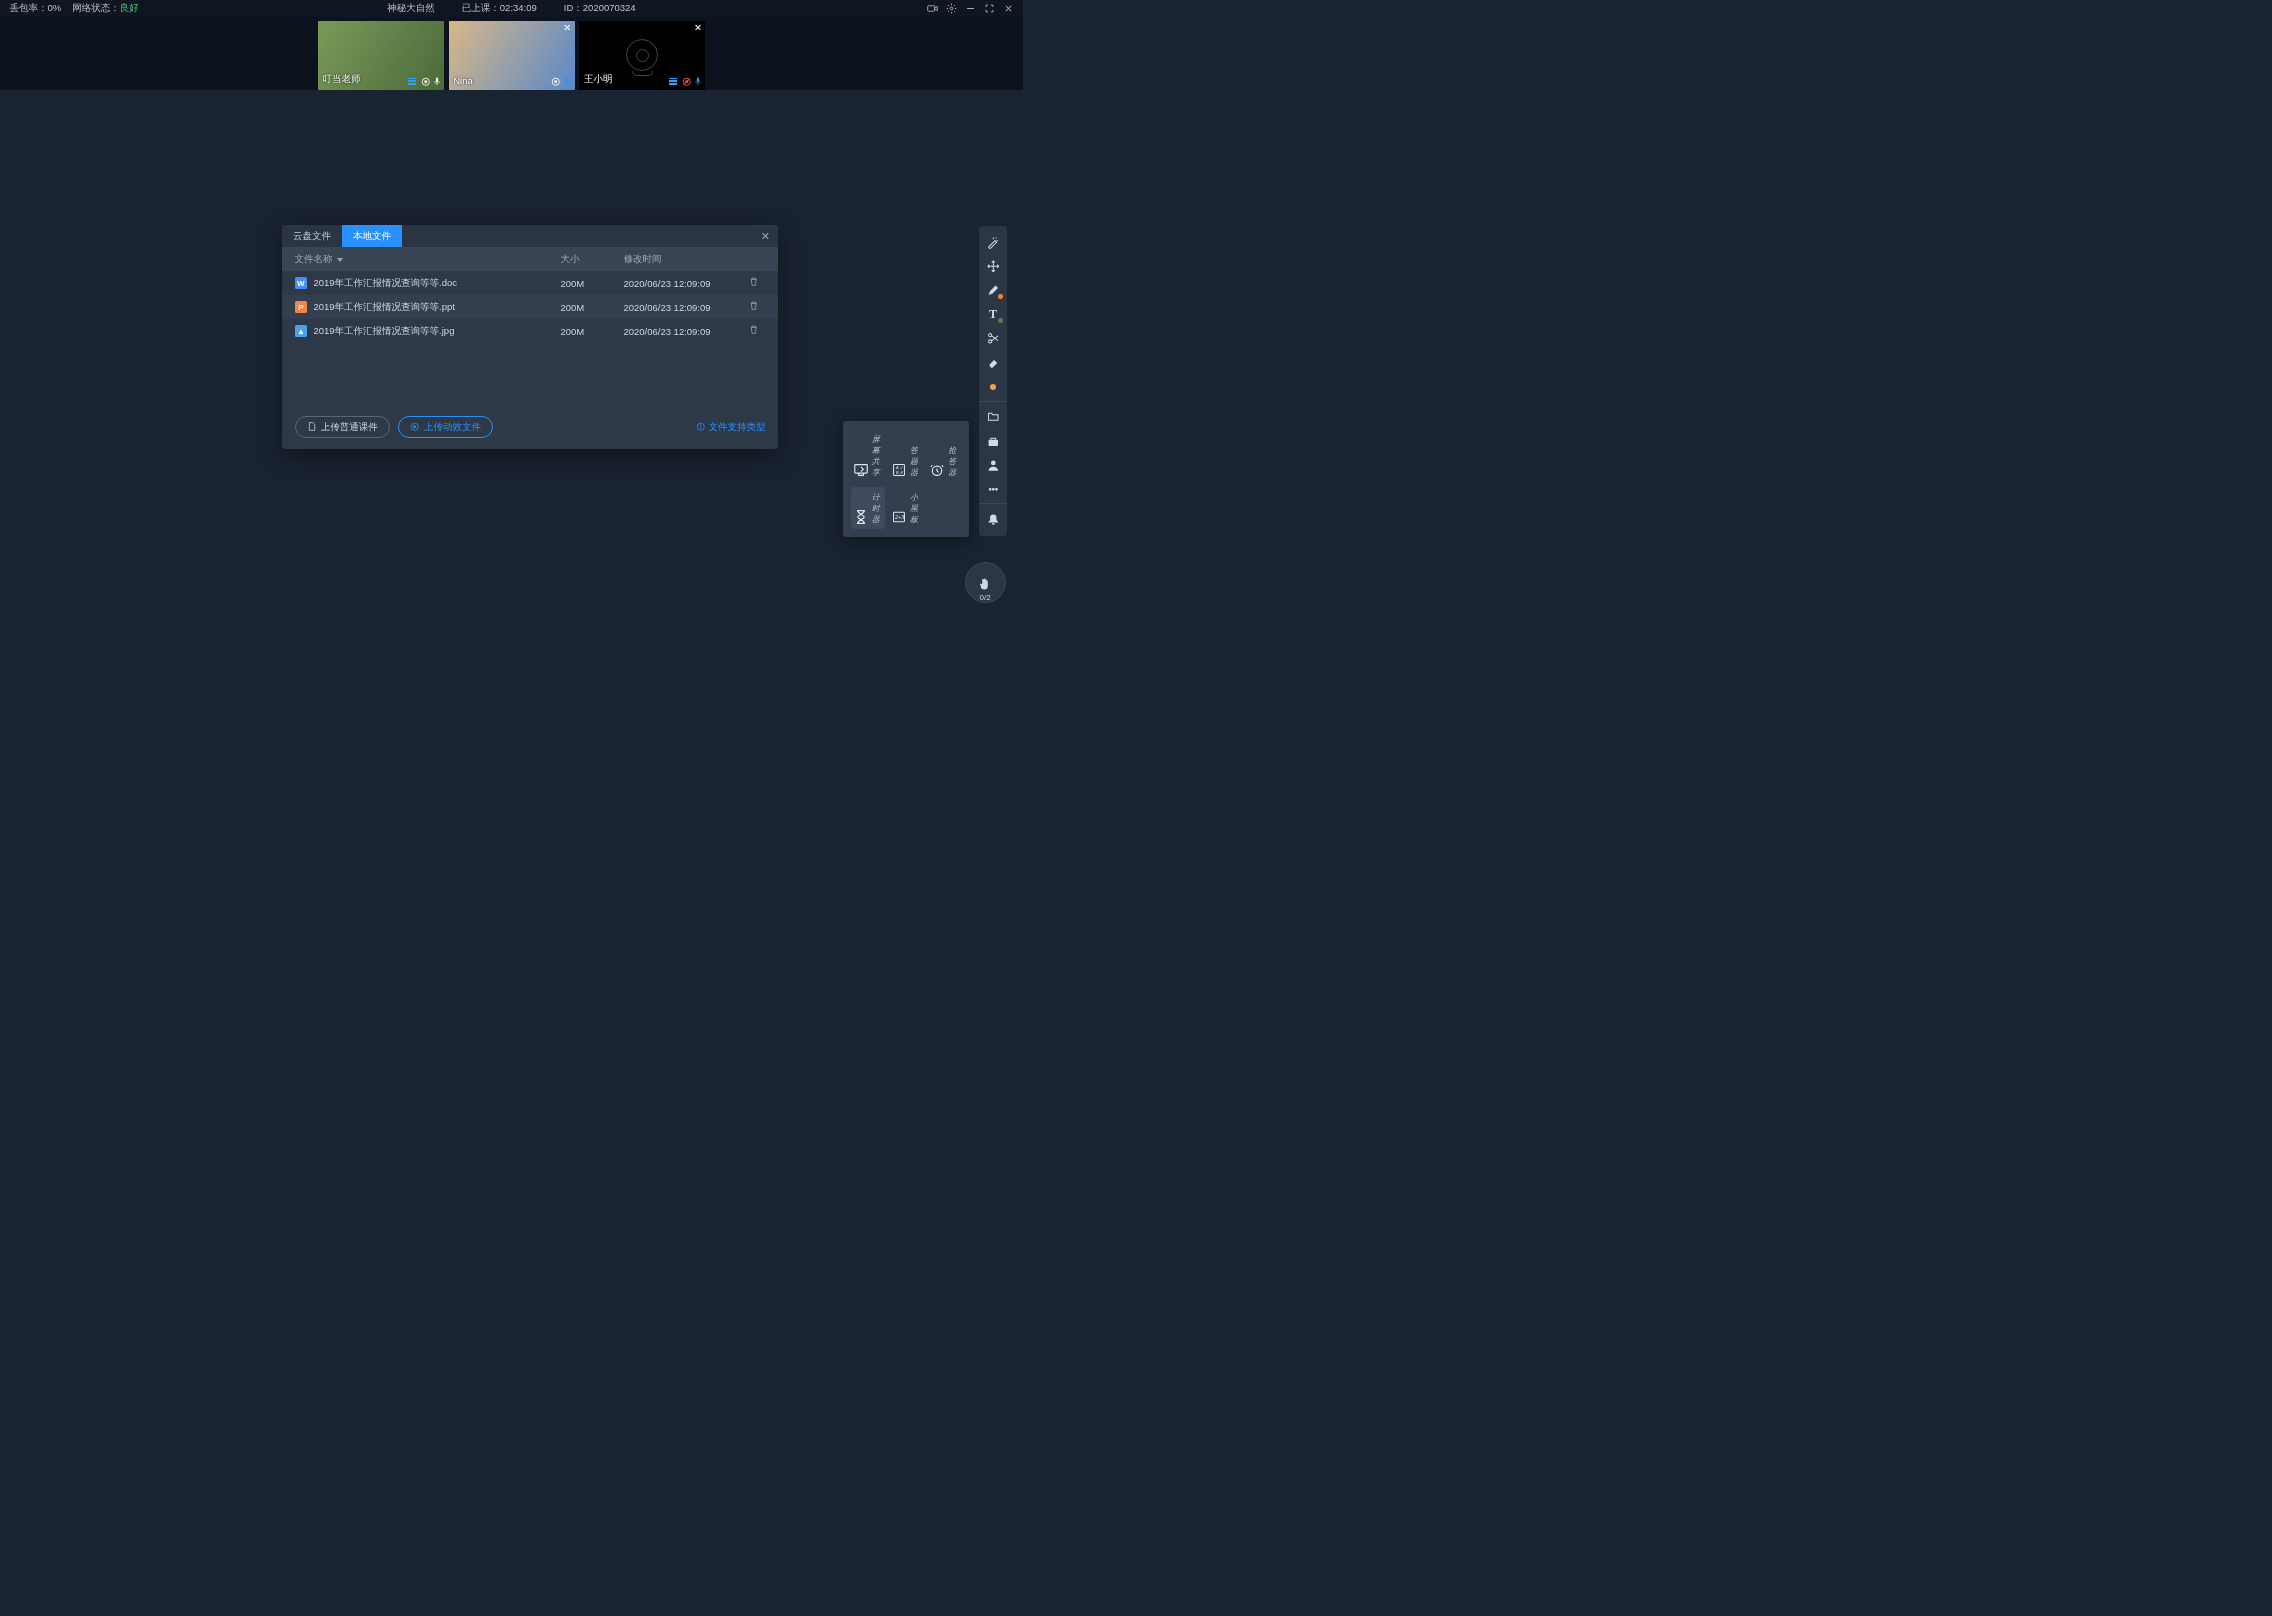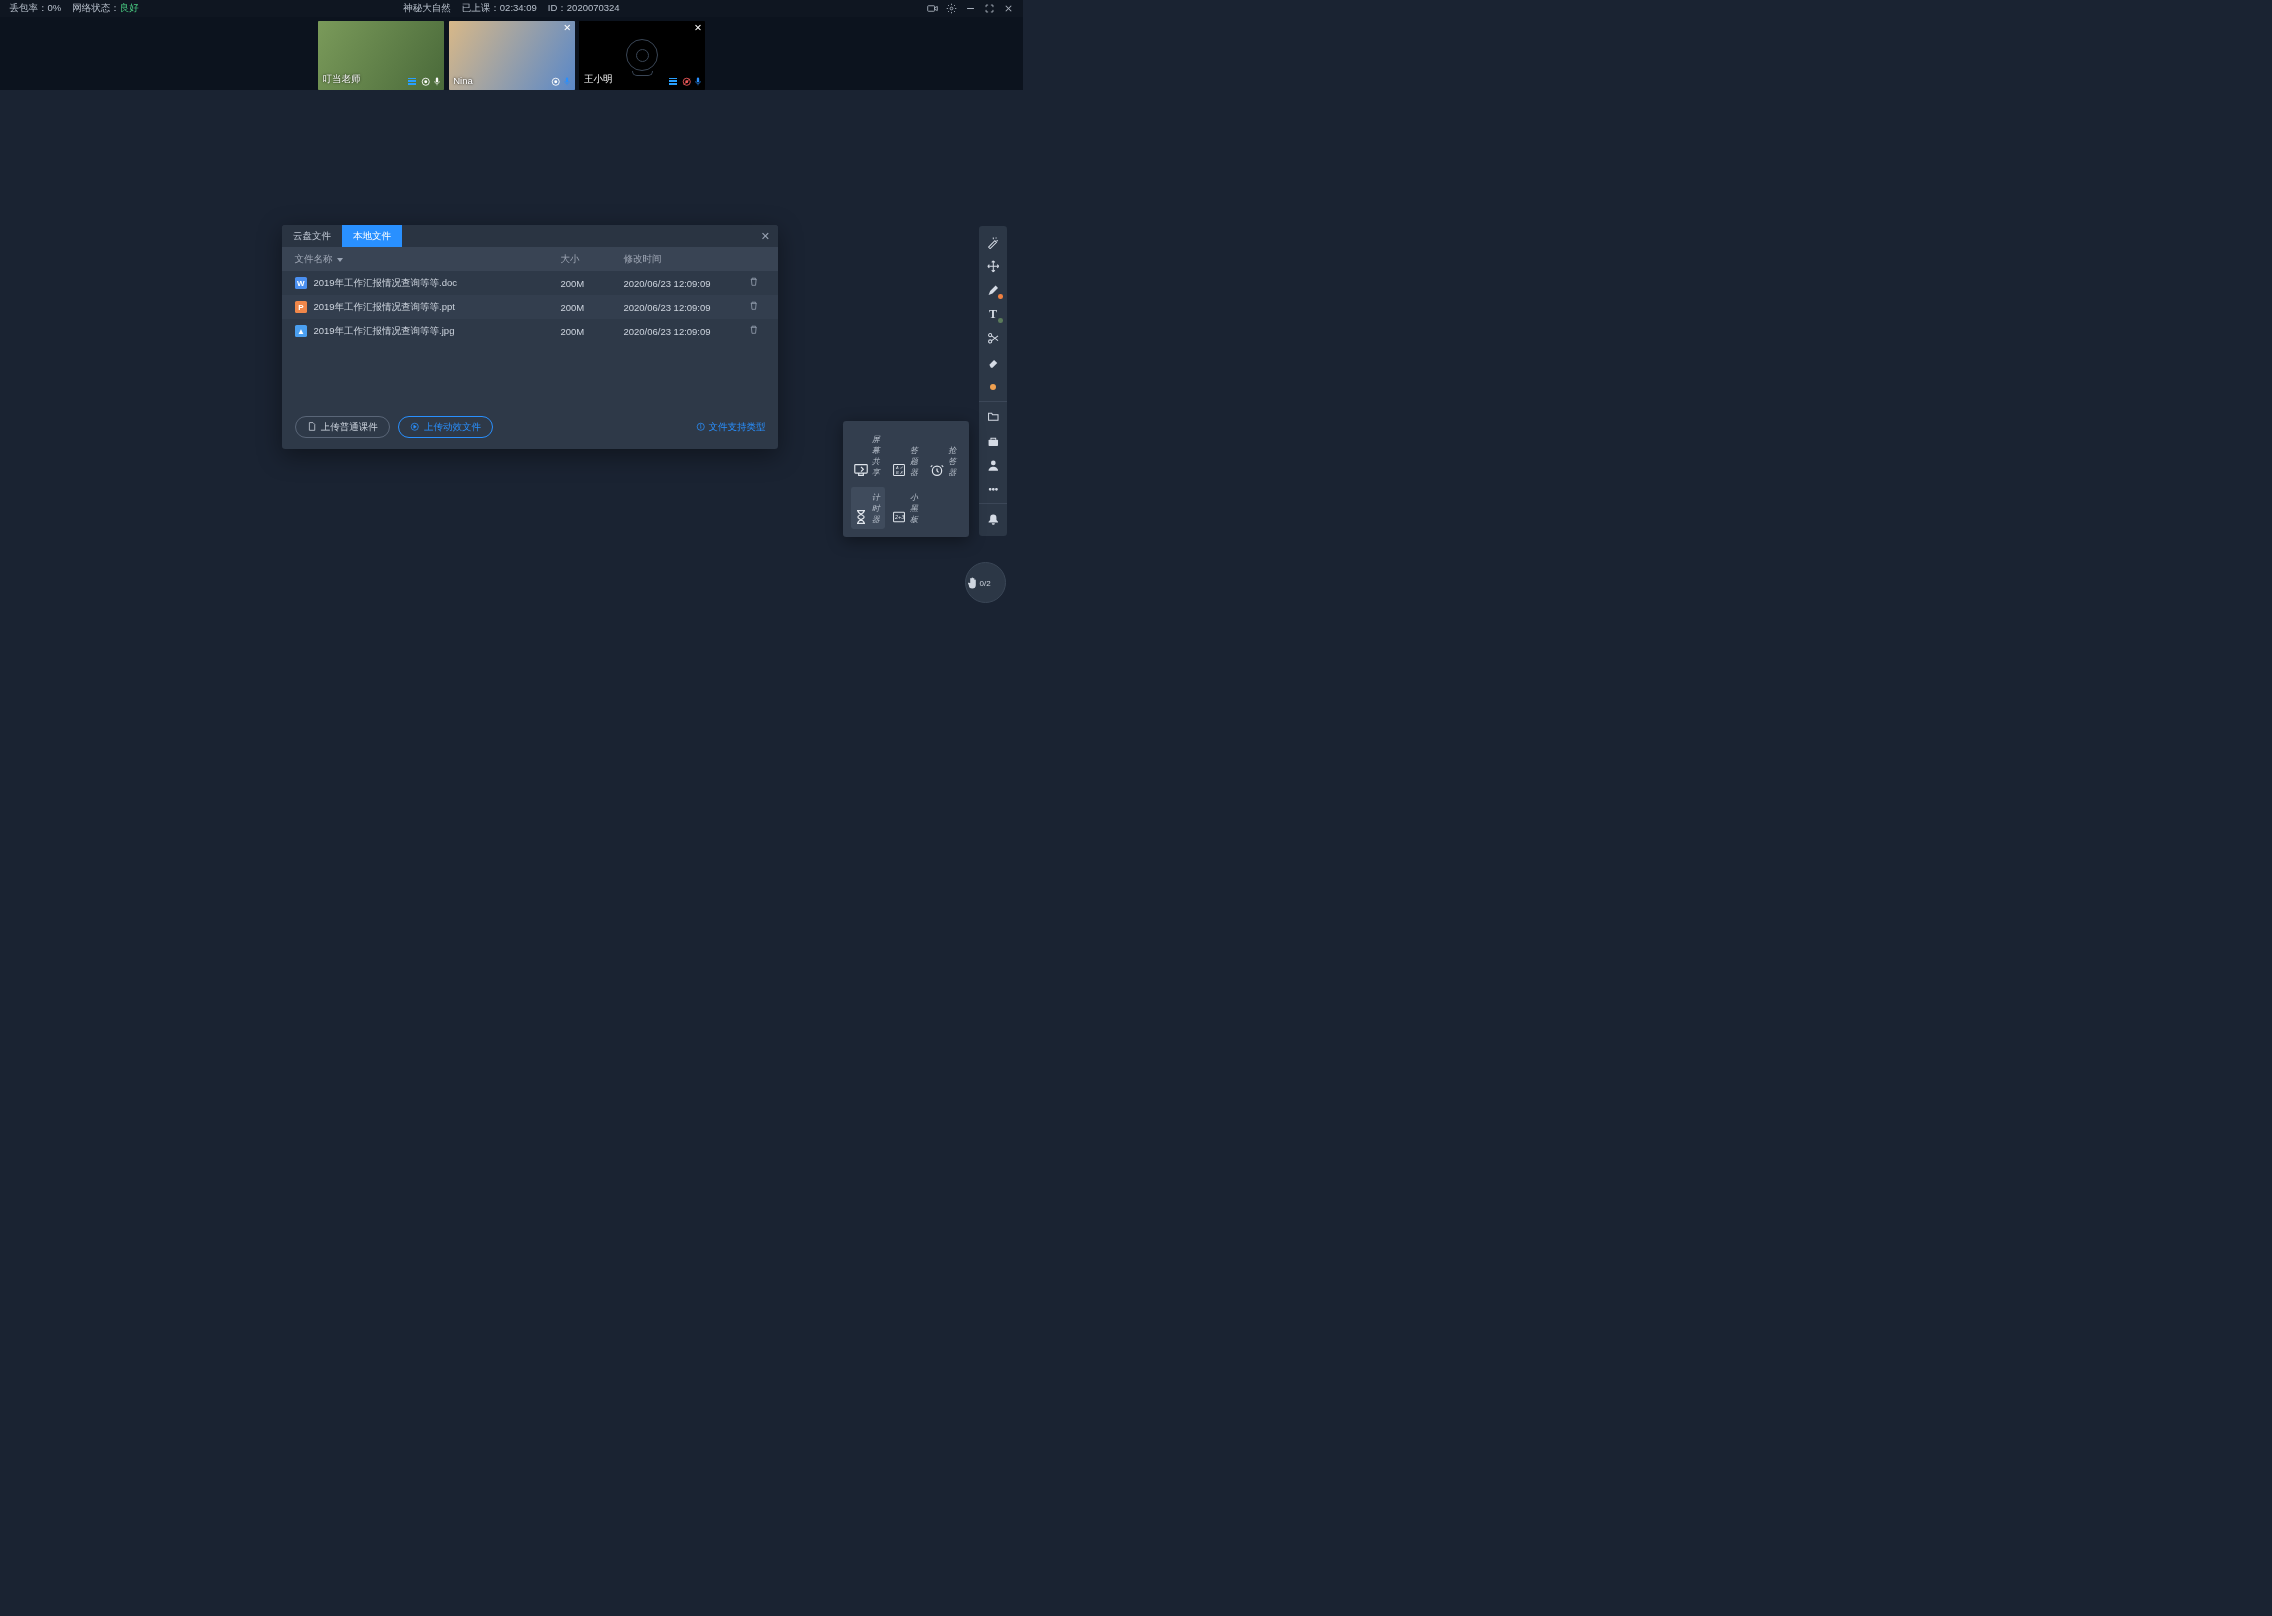--- a/index.html
+++ b/index.html
@@ -1,21 +1,21 @@
 <!DOCTYPE html>
 <html style="font-size:12.6px"><head>
 <meta charset="utf-8">
 <style>
 * { margin:0; padding:0; box-sizing:border-box; font-family:-apple-system,"PingFang SC","Microsoft YaHei",sans-serif; }
 body { background:#1a2332; color:#c5cdd8; overflow:hidden; width:1023px; height:729px; position:relative; }
 
 
 .topbar { height:17.4px; background:#0f1621; display:flex; align-items:center; padding:0 9.5px; font-size:9.5px; color:#b8c0cc; }
 .tb-left { display:flex; gap:11px; }
-.tb-center { position:absolute; left:50%; transform:translateX(-50%); display:flex; gap:11px; }
+.tb-center { position:absolute; left:50%; transform:translateX(-50%); display:flex; gap:27px; }
 .tb-right { margin-left:auto; display:flex; gap:8px; align-items:center; }
 .tb-right svg, .tb-right .ico { width:11px; height:11px; color:#a8b0bc; cursor:pointer; }
 .tb-green{color:#4ad084;}
 
 
 .vstrip{height:73px;background:#0c131e;display:flex;justify-content:center;gap:4.7px;padding:3.2px 0;}
 .vtile{position:relative;width:126px;height:69px;background:#000;border-radius:0.8px;overflow:hidden;}
 .vtile .thumb{width:100%;height:100%;display:flex;align-items:center;justify-content:center;}
 .vtile .name{position:absolute;left:4.7px;bottom:3.2px;color:#fff;font-size:9.5px;text-shadow:0 0 2.4px #000;}
 .vtile .close{position:absolute;right:3.2px;top:1.6px;color:#fff;font-size:9.5px;cursor:pointer;}
@@ -60,21 +60,21 @@
 .tool.sep{border-top:0.8px solid #3c4758;margin-top:2.4px;padding-top:2.4px;height:28px;}
 
 
 .pop{position:absolute;right:54px;top:421px;width:126px;background:#333e4e;border-radius:3.2px;padding:8px;display:grid;grid-template-columns:repeat(3,1fr);gap:4.7px;box-shadow:0 3.2px 16px rgba(0,0,0,.4);}
 .pop-item{display:flex;flex-direction:row;align-items:flex-end;gap:3.2px;padding:4.7px 1.6px;border-radius:2.4px;cursor:pointer;font-style:italic;}
 .pop-item.sel{background:#3f4b5c;}
 .pop-item .pi-ico{width:17.4px;height:16px;display:flex;align-items:center;justify-content:center;color:#e0e5ec;}
 .pop-item .pi-lbl{font-size:8px;color:#b8c0cc;}
 
 
-.hand{position:absolute;right:17.4px;bottom:126px;width:41px;height:41px;border-radius:50%;background:#2c3746;display:flex;align-items:center;justify-content:flex-start;color:#cfd6e0;cursor:pointer;border:1.6px solid #3a4656;}
+.hand{position:absolute;right:17.4px;bottom:126px;width:41px;height:41px;border-radius:50%;background:#2c3746;display:flex;flex-direction:column;align-items:center;justify-content:flex-end;color:#cfd6e0;cursor:pointer;border:1.6px solid #3a4656;}
 .hand .hc{font-size:8px;margin-top:1.6px;}
 
 .chevd{display:inline-block;width:0;height:0;border-left:3.2px solid transparent;border-right:3.2px solid transparent;border-top:4px solid #9aa4b4;margin-left:4.7px;}
 </style>
 </head>
 <body>
 
 <div class="topbar">
   <div class="tb-left">
     <span><span>丢包率：</span><span>0%</span></span>

